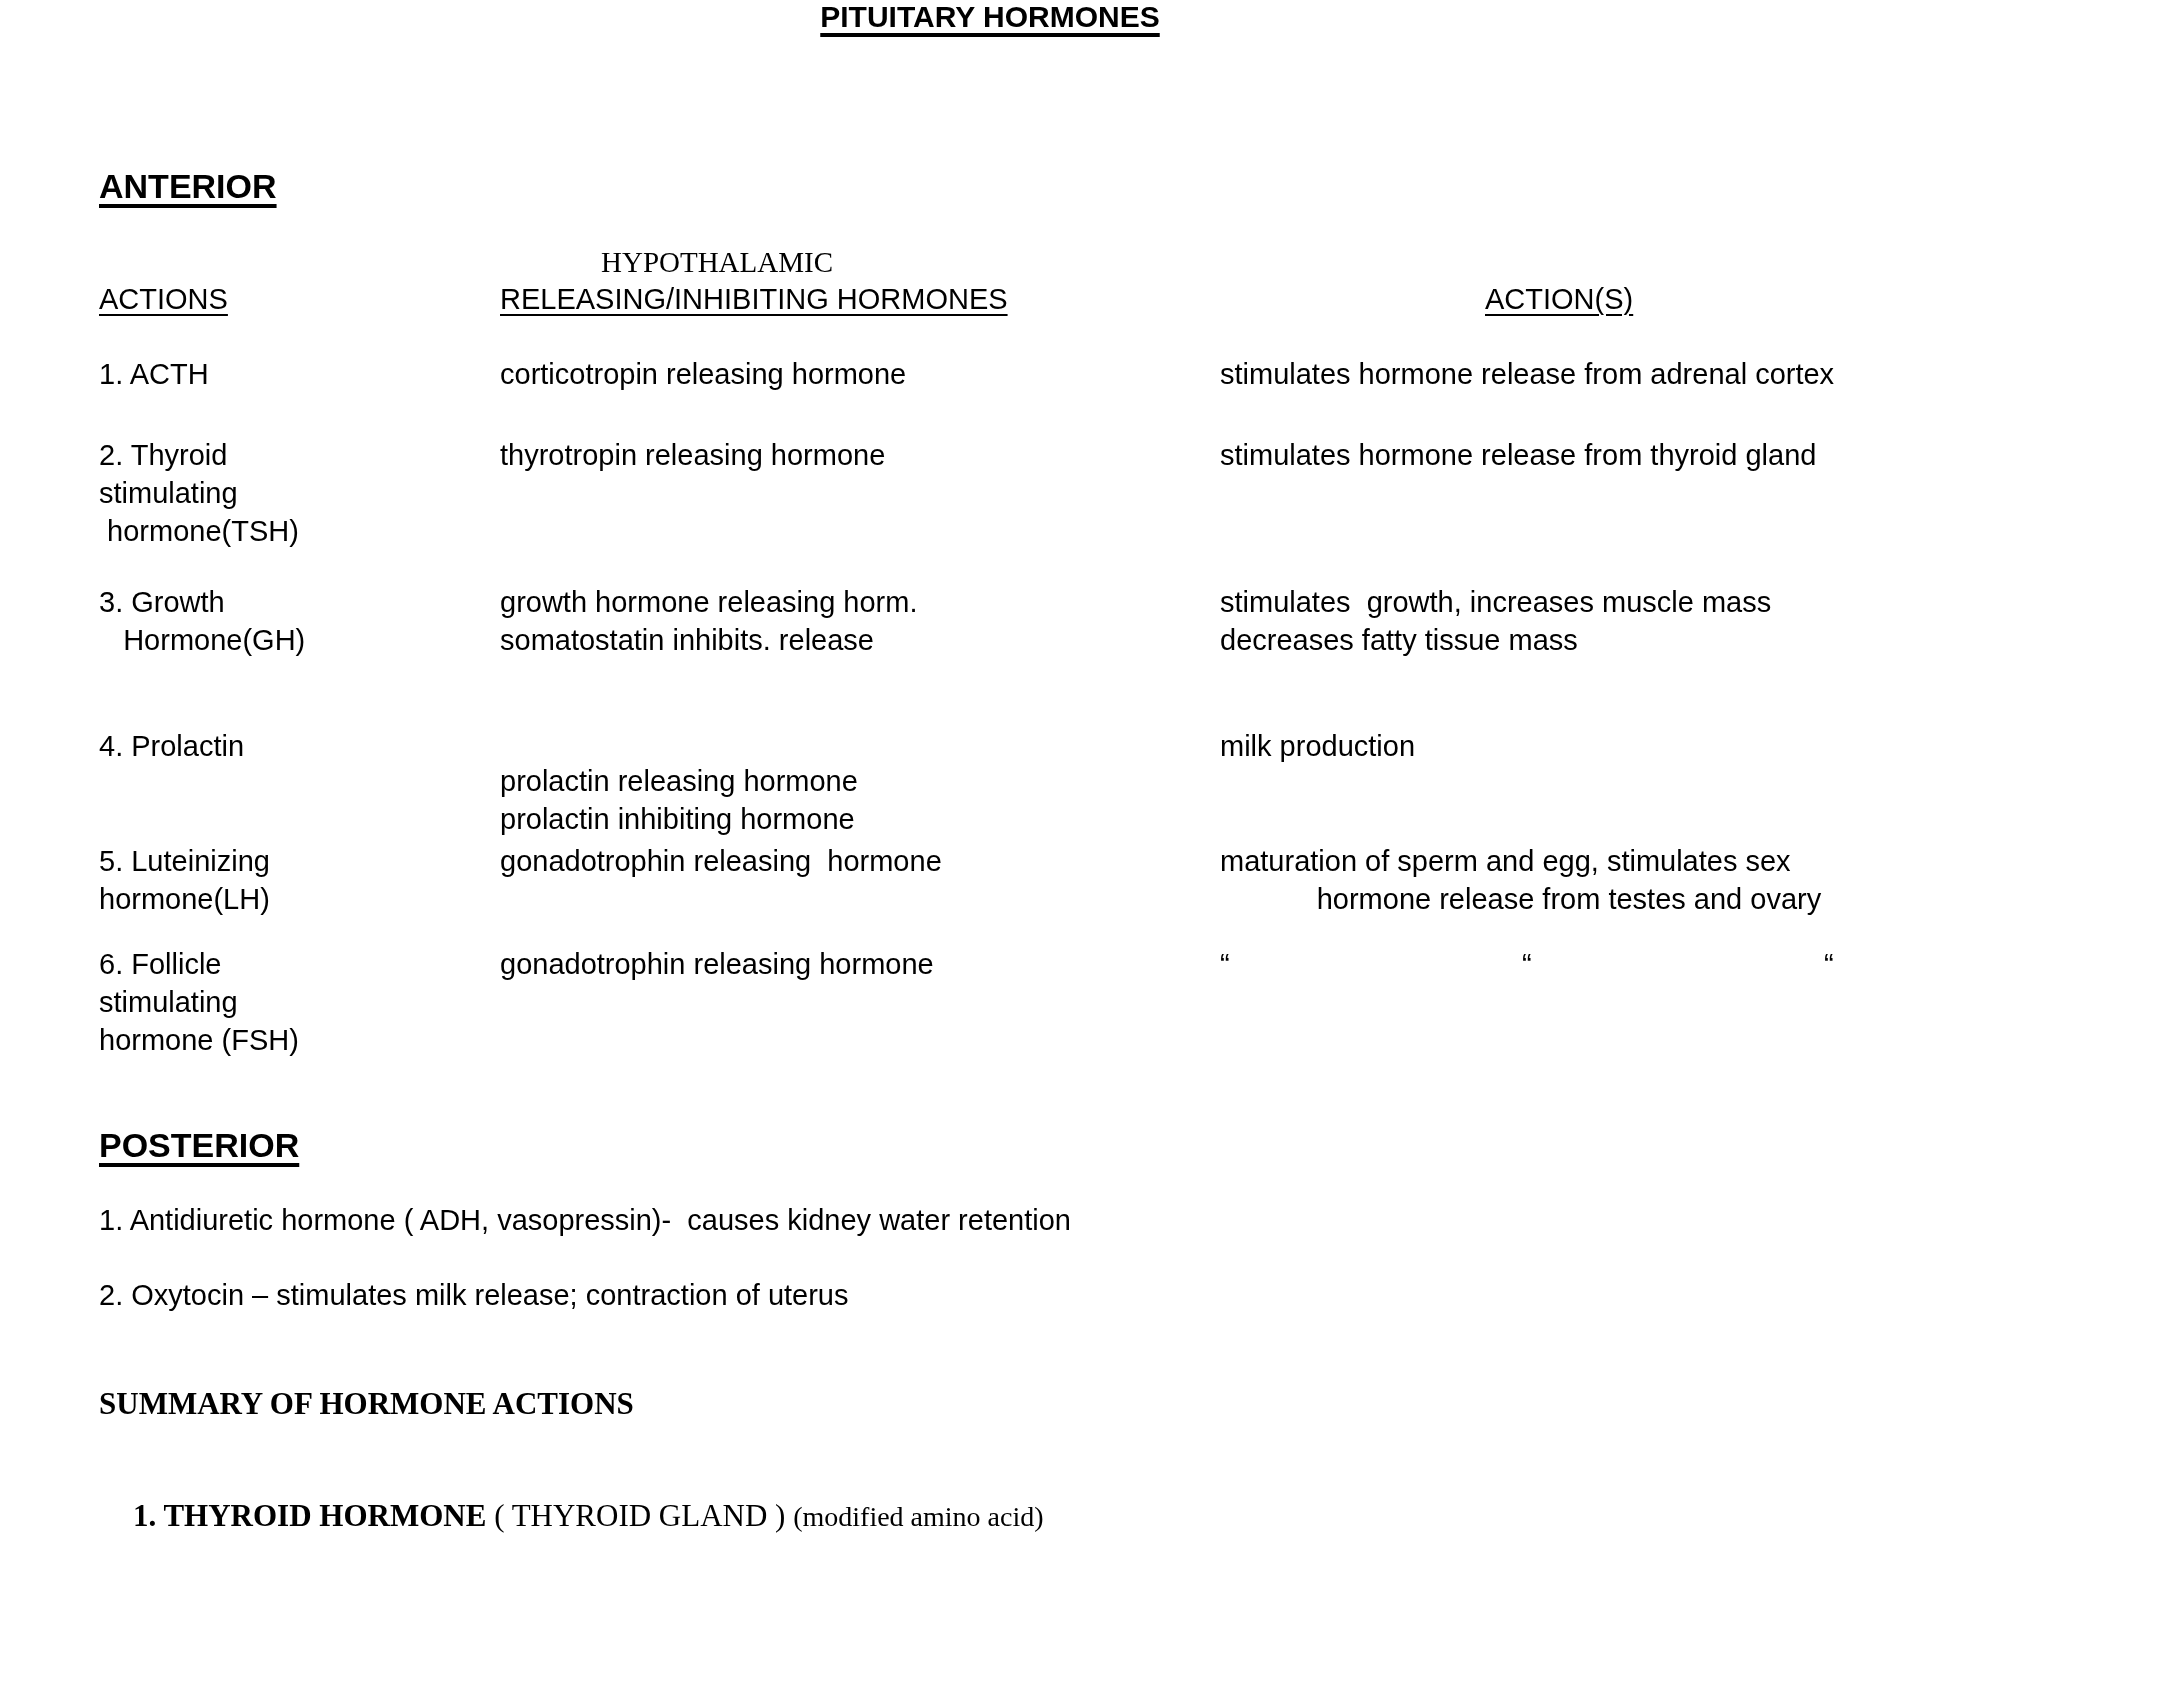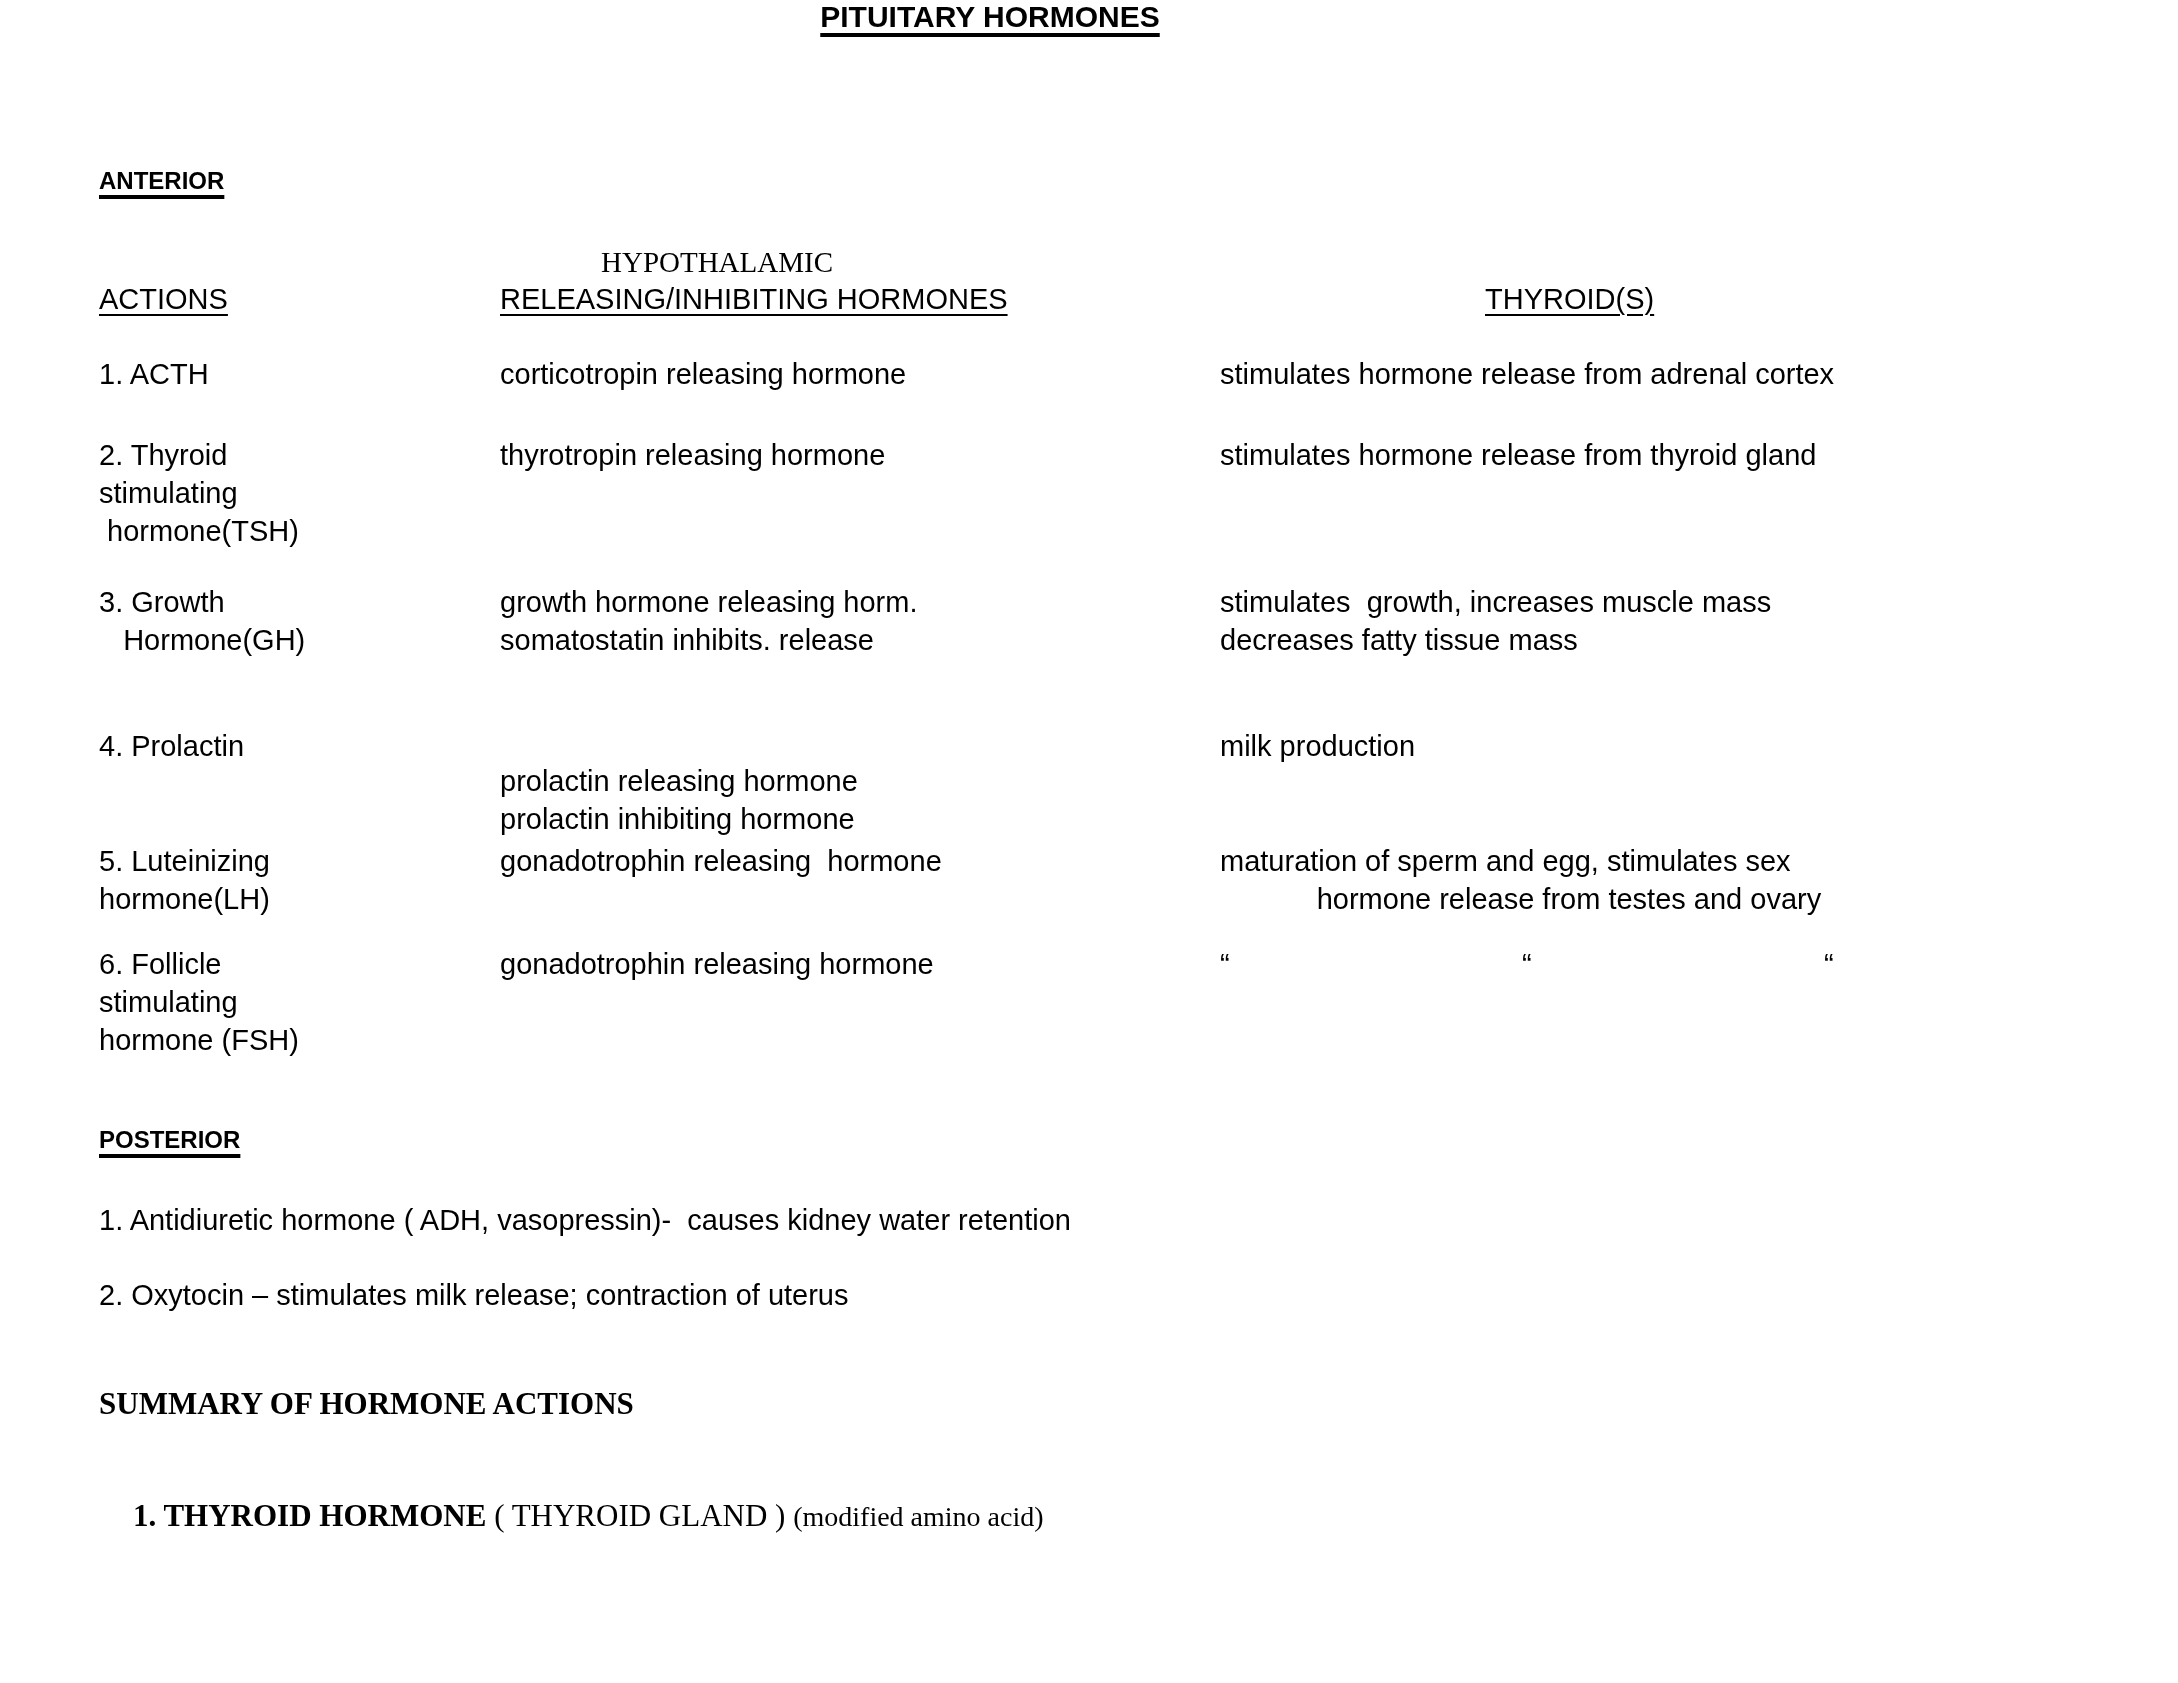--- a/index.html
+++ b/index.html
@@ -19,21 +19,21 @@
   .title {
     left: 0; top: 97;
     width: 1980px;
     text-align: center;
     font-size: 30px;
     font-weight: bold;
   }
   .u  { text-decoration: underline; text-decoration-thickness: 2px; text-underline-offset: 5px; }
   .ub { text-decoration: underline; text-decoration-thickness: 4px; text-underline-offset: 6px; }
   .section-heading {
-    font-size: 24px;
+    font-size: 34px;
     font-weight: bold;
   }
   .col1 { left: 99px; width: 386px; }
   .col2 { left: 500px; width: 673px; }
   .col3 { left: 1193px; width: 931px; margin-left: 27px; }
   .serif-bold {
     font-family: "Liberation Serif", "DejaVu Serif", serif;
     font-size: 31px;
     font-weight: bold;
   }
@@ -52,21 +52,21 @@
 </head>
 <body>
 
 <div class="abs title"><span class="ub">PITUITARY HORMONES</span></div>
 
 <div class="abs section-heading" style="left:99px; top:167px;"><span class="ub">ANTERIOR</span></div>
 
 <div class="abs body-text" style="left:601px; top:243px;font-family:Liberation Serif, serif;">HYPOTHALAMIC</div>
 <div class="abs body-text" style="left:99px; top:280px;"><span class="u">ACTIONS</span></div>
 <div class="abs body-text" style="left:500px; top:280px;"><span class="u">RELEASING/INHIBITING HORMONES</span></div>
-<div class="abs body-text" style="left:1485px; top:280px;"><span class="u">THYROID(S)</span></div>
+<div class="abs body-text" style="left:1485px; top:280px;"><span class="u">ACTION(S)</span></div>
 
 <div>
   <div class="abs body-text col1" style="top:355px;">1. ACTH</div>
   <div class="abs body-text col2" style="top:355px;">corticotropin releasing hormone</div>
   <div class="abs body-text col3" style="top:355px;">stimulates hormone release from adrenal cortex</div>
 </div>
 
 <div>
   <div class="abs body-text col1" style="top:436px;">2. Thyroid
 stimulating

